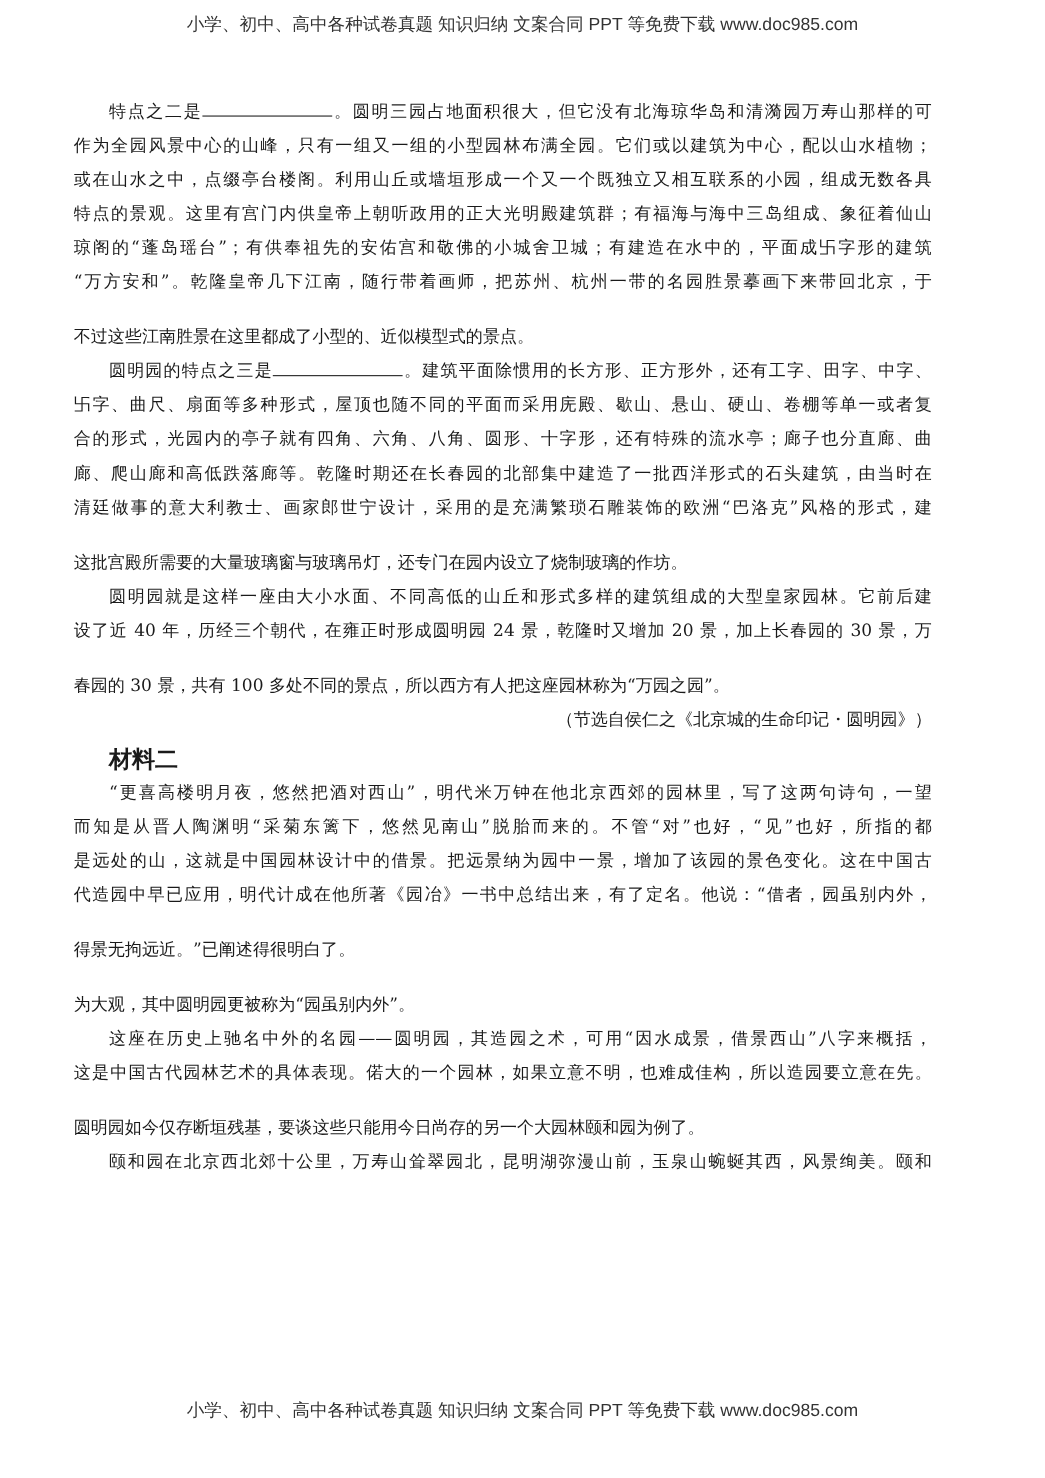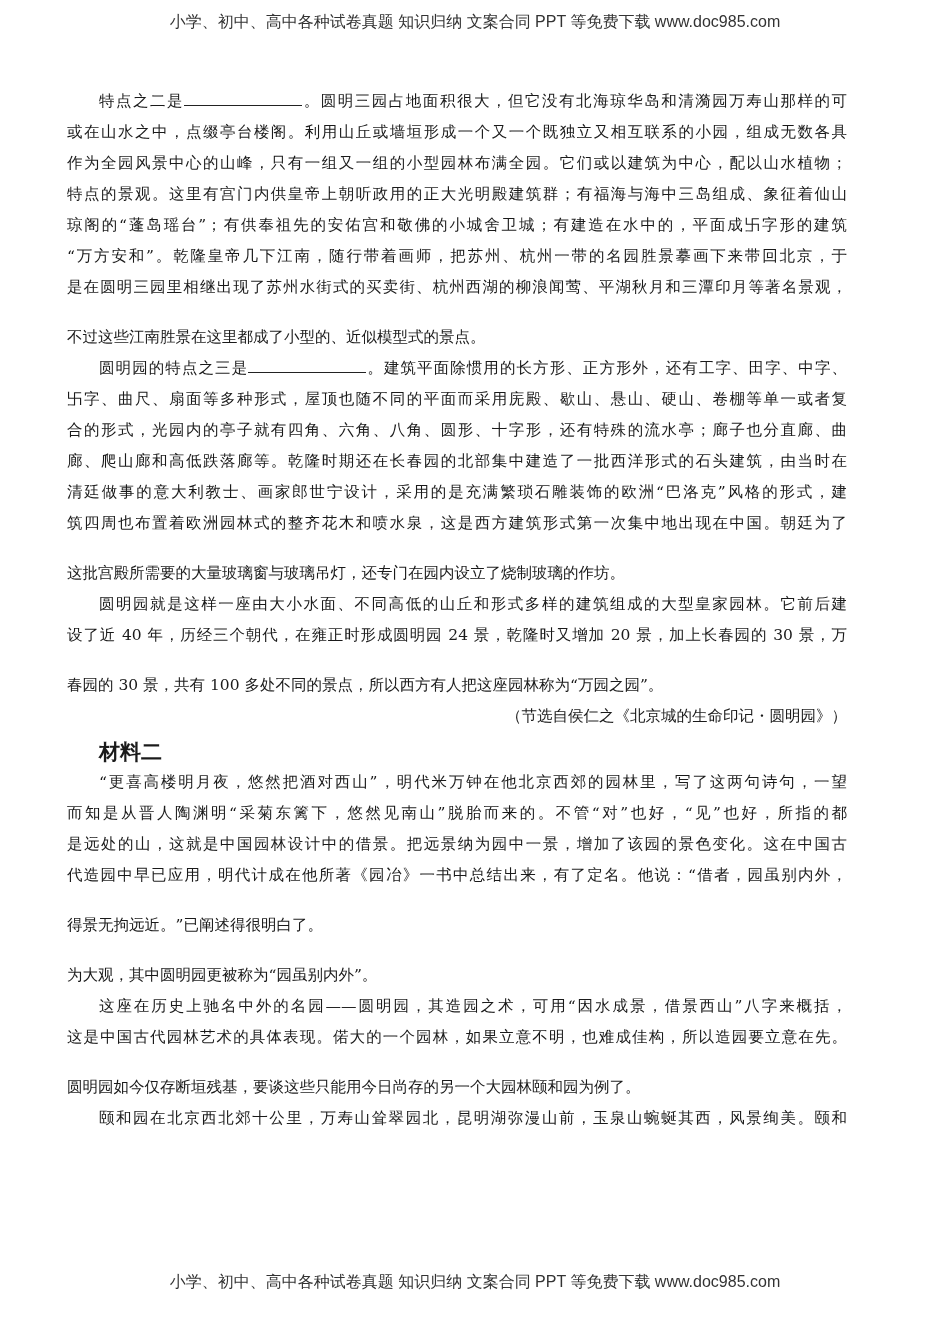--- a/index.html
+++ b/index.html
@@ -23,36 +23,34 @@
 </style>
 </head>
 <body>
 
 <div class="banner top">小学、初中、高中各种试卷真题 知识归纳 文案合同 PPT 等免费下载   www.doc985.com</div>
 
 <div class="page">
 
   <div>
     <div class="line indent"><span>特点之二是</span><span class="blank" style="width:118px"></span><span>。圆明三园占地面积很大，但它没有北海琼华岛和清漪园万寿山那样的可</span></div>
+    <div class="line">作为全园风景中心的山峰，只有一组又一组的小型园林布满全园。它们或以建筑为中心，配以山水植物；</div>
     <div class="line">或在山水之中，点缀亭台楼阁。利用山丘或墙垣形成一个又一个既独立又相互联系的小园，组成无数各具</div>
-    <div class="line">作为全园风景中心的山峰，只有一组又一组的小型园林布满全园。它们或以建筑为中心，配以山水植物；</div>
     <div class="line">特点的景观。这里有宫门内供皇帝上朝听政用的正大光明殿建筑群；有福海与海中三岛组成、象征着仙山</div>
     <div class="line">琼阁的“蓬岛瑶台”；有供奉祖先的安佑宫和敬佛的小城舍卫城；有建造在水中的，平面成卐字形的建筑</div>
     <div class="line">“万方安和”。乾隆皇帝几下江南，随行带着画师，把苏州、杭州一带的名园胜景摹画下来带回北京，于</div>
-    <div class="line">是在圆明三园里相继出现了苏州水街式的买卖街、杭州西湖的柳浪闻莺、平湖秋月和三潭印月等著名景观，</div>
     <div class="line last">不过这些江南胜景在这里都成了小型的、近似模型式的景点。</div>
   </div>
 
   <div>
     <div class="line indent"><span>圆明园的特点之三是</span><span class="blank" style="width:118px"></span><span>。建筑平面除惯用的长方形、正方形外，还有工字、田字、中字、</span></div>
     <div class="line">卐字、曲尺、扇面等多种形式，屋顶也随不同的平面而采用庑殿、歇山、悬山、硬山、卷棚等单一或者复</div>
     <div class="line">合的形式，光园内的亭子就有四角、六角、八角、圆形、十字形，还有特殊的流水亭；廊子也分直廊、曲</div>
     <div class="line">廊、爬山廊和高低跌落廊等。乾隆时期还在长春园的北部集中建造了一批西洋形式的石头建筑，由当时在</div>
     <div class="line">清廷做事的意大利教士、画家郎世宁设计，采用的是充满繁琐石雕装饰的欧洲“巴洛克”风格的形式，建</div>
-    <div class="line">筑四周也布置着欧洲园林式的整齐花木和喷水泉，这是西方建筑形式第一次集中地出现在中国。朝廷为了</div>
     <div class="line last">这批宫殿所需要的大量玻璃窗与玻璃吊灯，还专门在园内设立了烧制玻璃的作坊。</div>
   </div>
 
   <div>
     <div class="line indent">圆明园就是这样一座由大小水面、不同高低的山丘和形式多样的建筑组成的大型皇家园林。它前后建</div>
     <div class="line">设了近 40 年，历经三个朝代，在雍正时形成圆明园 24 景，乾隆时又增加 20 景，加上长春园的 30 景，万</div>
     <div class="line last">春园的 30 景，共有 100 多处不同的景点，所以西方有人把这座园林称为“万园之园”。</div>
   </div>
 
   <div class="line right">（节选自侯仁之《北京城的生命印记・圆明园》）</div>

